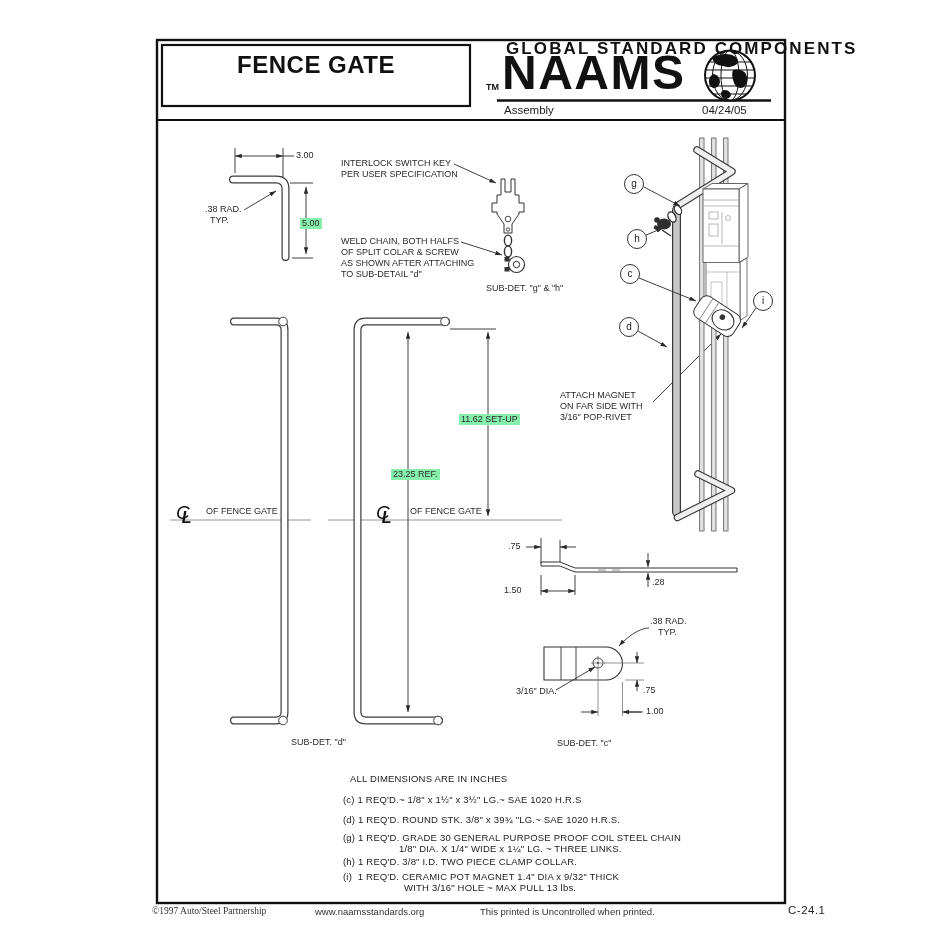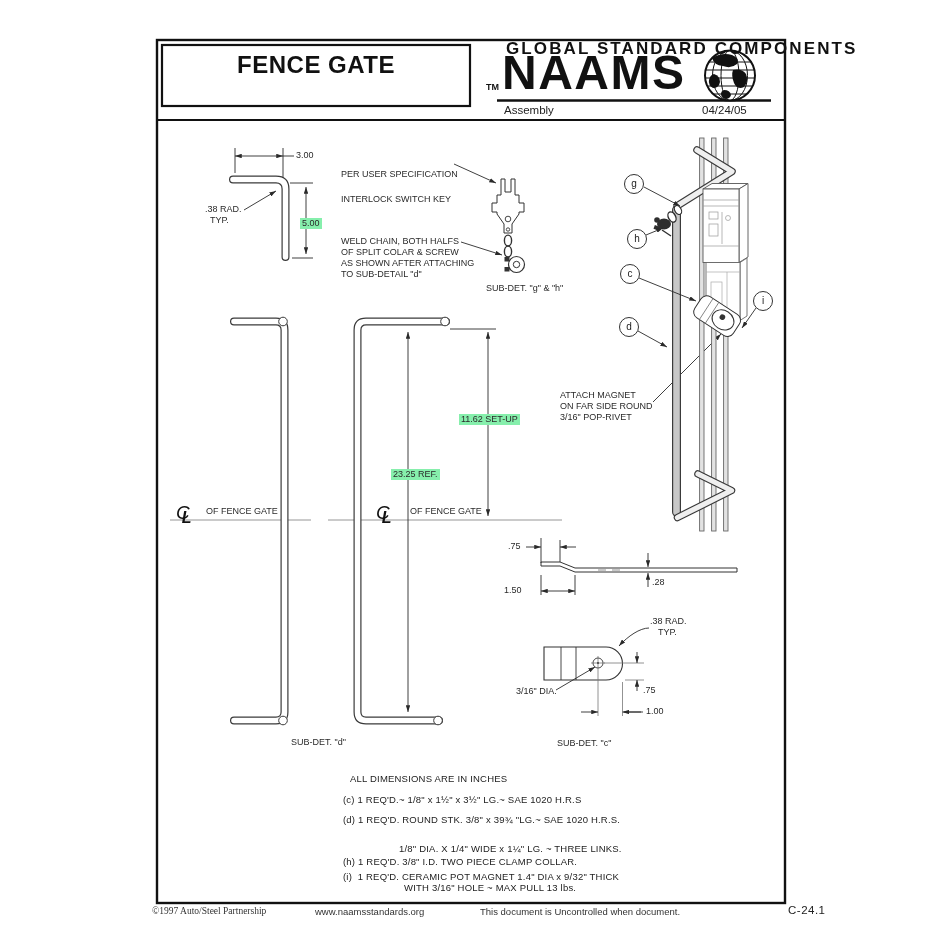--- a/index.html
+++ b/index.html
@@ -238,38 +238,38 @@
 <div class="tm">TM</div>
 <div class="naams">NAAMS</div>
 <div class="hsub" style="left:504px;top:104px;text-align:center;">Assembly</div>
 <div class="hsub" style="left:702px;top:104px;">04/24/05</div>
 
 <div class="t" style="left:296px;top:150px;">3.00</div>
 <div class="t bgw" style="left:300px;top:218px;">5.00</div>
 <div class="t" style="left:205px;top:204px;">.38 RAD.</div>
 <div class="t" style="left:210px;top:215px;">TYP.</div>
 
-<div class="t" style="left:341px;top:158px;margin-top:36px;">INTERLOCK SWITCH KEY</div>
+<div class="t" style="left:341px;top:158px;">INTERLOCK SWITCH KEY</div>
 <div class="t" style="left:341px;top:169px;">PER USER SPECIFICATION</div>
 <div class="t" style="left:341px;top:236px;">WELD CHAIN, BOTH HALFS</div>
 <div class="t" style="left:341px;top:247px;">OF SPLIT COLAR &amp; SCREW</div>
 <div class="t" style="left:341px;top:258px;">AS SHOWN AFTER ATTACHING</div>
 <div class="t" style="left:341px;top:269px;">TO SUB-DETAIL "d"</div>
 <div class="t" style="left:486px;top:283px;">SUB-DET. "g" &amp; "h"</div>
 
 <div class="t bgw" style="left:459px;top:414px;">11.62 SET-UP</div>
 <div class="t bgw" style="left:391px;top:469px;">23.25 REF.</div>
 <div class="clsym" style="left:176px;top:502px;"><span class="cc">C</span><span class="ll">L</span></div>
 <div class="t" style="left:206px;top:506px;">OF FENCE GATE</div>
 <div class="clsym" style="left:376px;top:502px;"><span class="cc">C</span><span class="ll">L</span></div>
 <div class="t" style="left:410px;top:506px;">OF FENCE GATE</div>
 <div class="t" style="left:291px;top:737px;">SUB-DET. "d"</div>
 
 <div class="t" style="left:560px;top:390px;">ATTACH MAGNET</div>
-<div class="t" style="left:560px;top:401px;">ON FAR SIDE ROUND</div>
+<div class="t" style="left:560px;top:401px;">ON FAR SIDE WITH</div>
 <div class="t" style="left:560px;top:412px;">3/16" POP-RIVET</div>
 
 <div class="balloon-txt" style="left:624px;top:174px;">g</div>
 <div class="balloon-txt" style="left:627px;top:229px;">h</div>
 <div class="balloon-txt" style="left:620px;top:264px;">c</div>
 <div class="balloon-txt" style="left:619px;top:317px;">d</div>
 <div class="balloon-txt" style="left:753px;top:291px;">i</div>
 
 <div class="t" style="left:508px;top:541px;">.75</div>
 <div class="t" style="left:504px;top:585px;">1.50</div>
@@ -278,23 +278,24 @@
 <div class="t" style="left:650px;top:616px;">.38 RAD.</div>
 <div class="t" style="left:658px;top:627px;">TYP.</div>
 <div class="t" style="left:516px;top:686px;">3/16" DIA.</div>
 <div class="t" style="left:643px;top:685px;">.75</div>
 <div class="t" style="left:646px;top:706px;">1.00</div>
 <div class="t" style="left:557px;top:738px;">SUB-DET. "c"</div>
 
 <div class="n" style="left:350px;top:773px;">ALL DIMENSIONS ARE IN INCHES</div>
 <div class="n" style="left:343px;top:794px;">(c) 1 REQ'D.~ 1/8" x 1½" x 3½" LG.~ SAE 1020 H.R.S</div>
 <div class="n" style="left:343px;top:814px;">(d) 1 REQ'D. ROUND STK. 3/8" x 39¾ "LG.~ SAE 1020 H.R.S.</div>
+<div class="n" style="left:343px;top:832px;">(g) 1 REQ'D. GRADE 30 GENERAL PURPOSE PROOF COIL STEEL CHAIN</div>
 <div class="n" style="left:399px;top:843px;">1/8" DIA. X 1/4" WIDE x 1¼" LG. ~ THREE LINKS.</div>
 <div class="n" style="left:343px;top:856px;">(h) 1 REQ'D. 3/8" I.D. TWO PIECE CLAMP COLLAR.</div>
 <div class="n" style="left:343px;top:871px;">(i)  1 REQ'D. CERAMIC POT MAGNET 1.4" DIA x 9/32" THICK</div>
 <div class="n" style="left:404px;top:882px;">WITH 3/16" HOLE ~ MAX PULL 13 lbs.</div>
 
 <div class="foot" style="left:152px;top:906px;font-family:Liberation Serif, serif;">©1997 Auto/Steel Partnership</div>
 <div class="foot" style="left:315px;top:906px;">www.naamsstandards.org</div>
-<div class="foot" style="left:480px;top:906px;">This document is Uncontrolled when document.</div>
+<div class="foot" style="left:480px;top:906px;">This printed is Uncontrolled when printed.</div>
 <div class="sheetno" style="left:756px;top:904px;">C-24.1</div>
 
 </div>
 
 </body></html>

